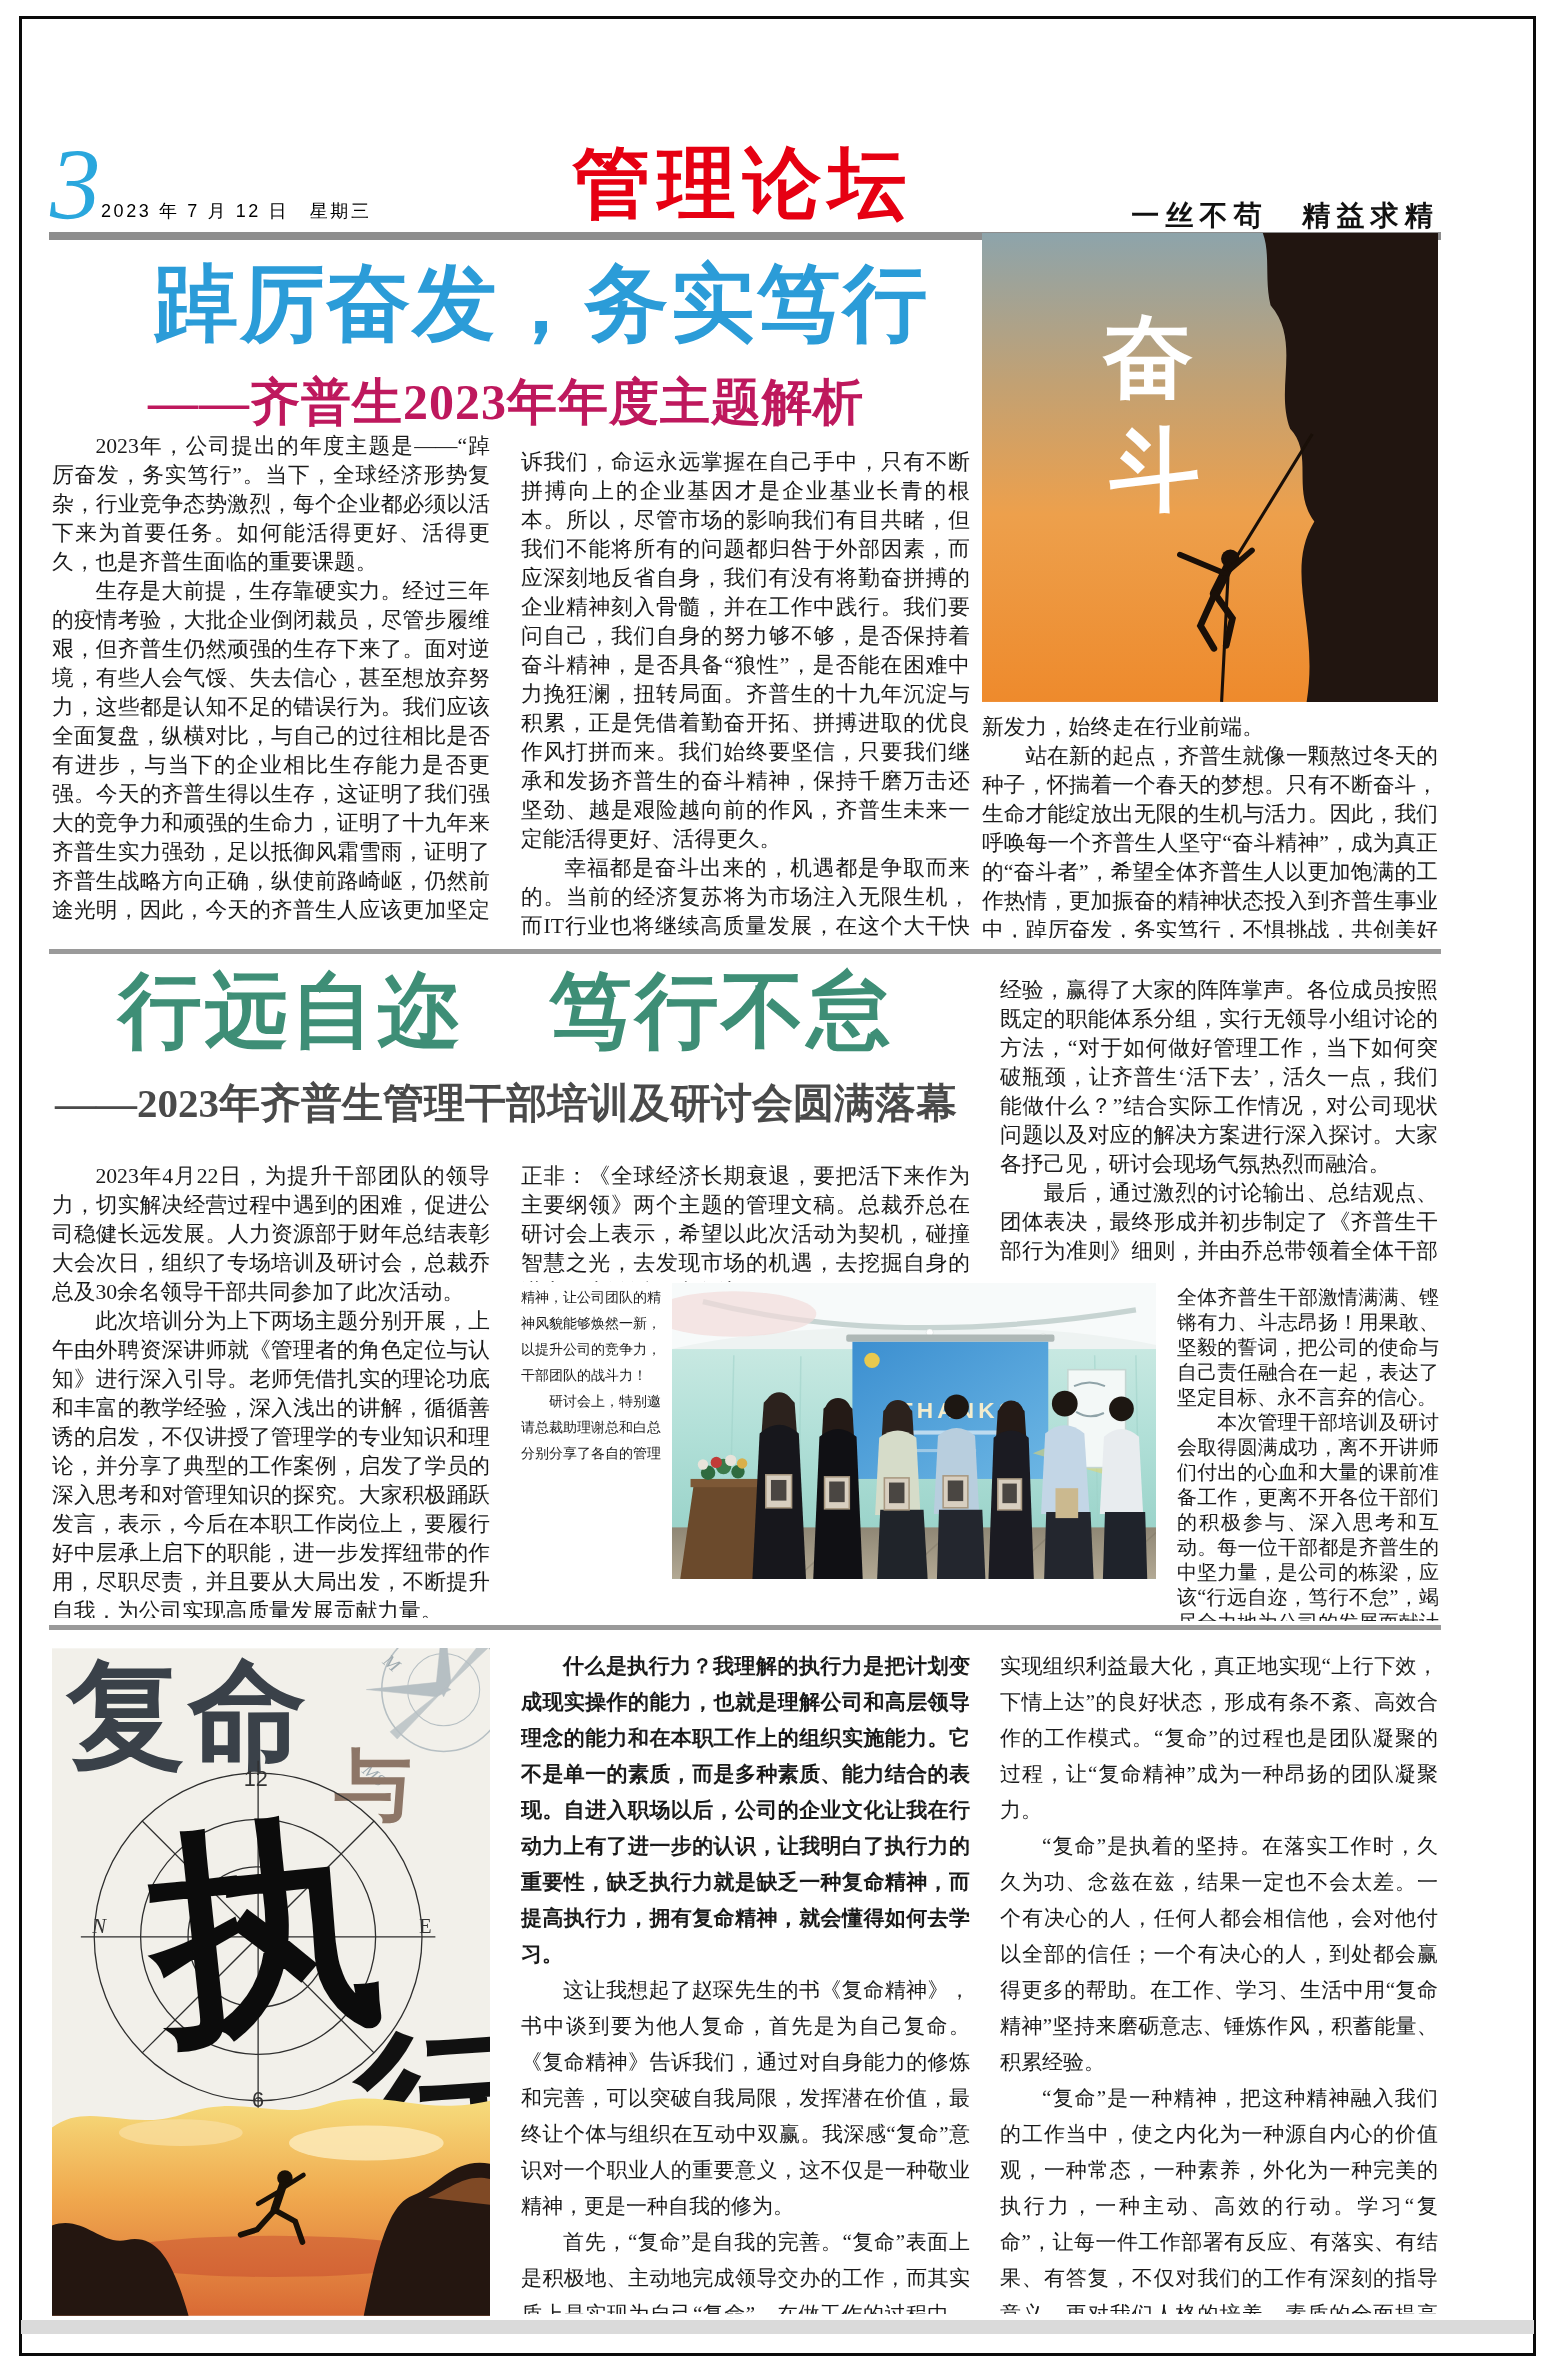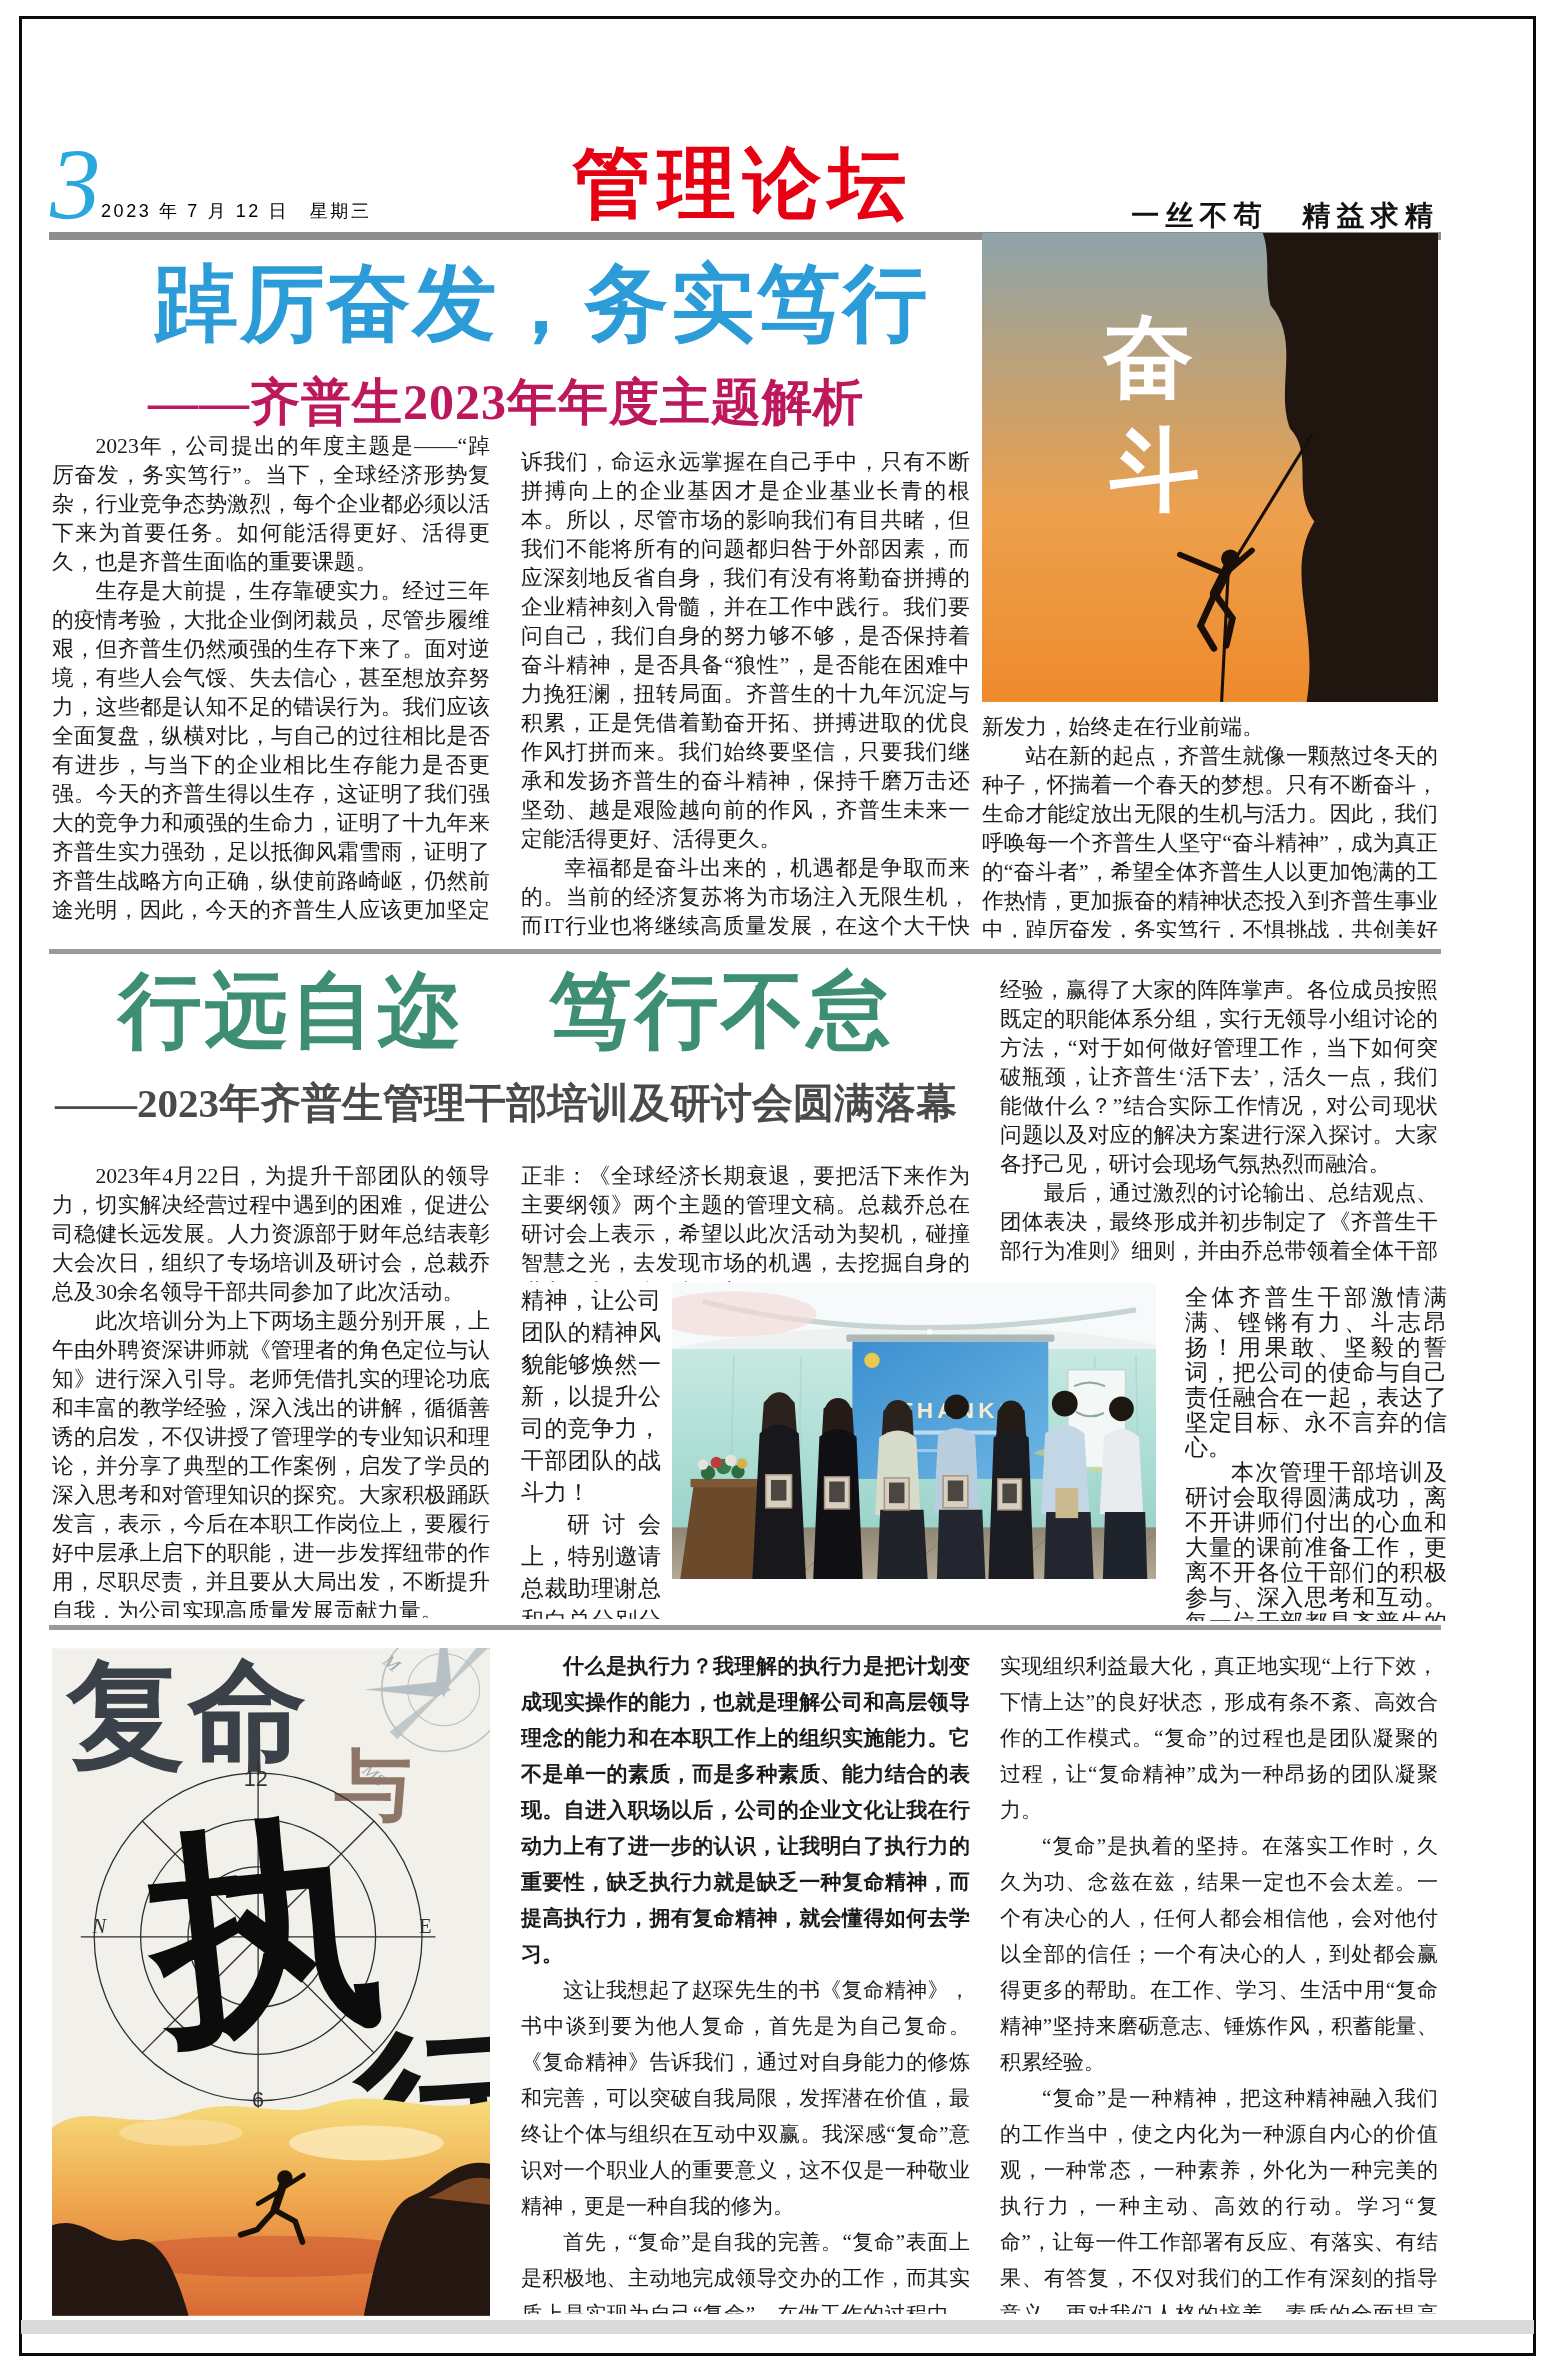--- a/index.html
+++ b/index.html
@@ -17,22 +17,22 @@
   .a1-headline{left:52px;top:257px;width:877px;text-align:right;font-size:84px;font-weight:900;color:#2b9cd8;letter-spacing:2.1px;line-height:1.1;font-family:"Liberation Sans","DejaVu Sans",sans-serif;}
   .a1-subtitle{left:52px;top:369px;width:908px;text-align:center;font-size:50px;font-weight:700;color:#be185d;letter-spacing:1px;}
   .a2-headline{left:52px;top:965px;width:908px;text-align:center;font-size:83px;font-weight:900;color:#3e8e76;letter-spacing:3.1px;line-height:1.1;font-family:"Liberation Sans","DejaVu Sans",sans-serif;}
   .a2-subtitle{left:52px;top:1076px;width:908px;text-align:center;font-size:41px;font-weight:700;color:#4a4a4a;}
   
   .col{overflow:hidden;text-align:justify;}
   .col p{margin:0;text-indent:2em;}
   .col p.cont{text-indent:0;}
   .b42{font-size:21.7px;line-height:29px;}
   .b41{font-size:21px;line-height:36px;}
-  .b40{font-size:23px;line-height:32px;}
-  .b37{font-size:23px;line-height:25px;margin-left:8px;}
+  .b40{font-size:14px;line-height:26px;}
+  .b37{font-size:20px;line-height:25px;}
   .lead{font-weight:700;}
   img,svg{display:block;}
 </style>
 </head>
 <body>
 
 <div id="page">
 
   <div class="frame"></div>
 

